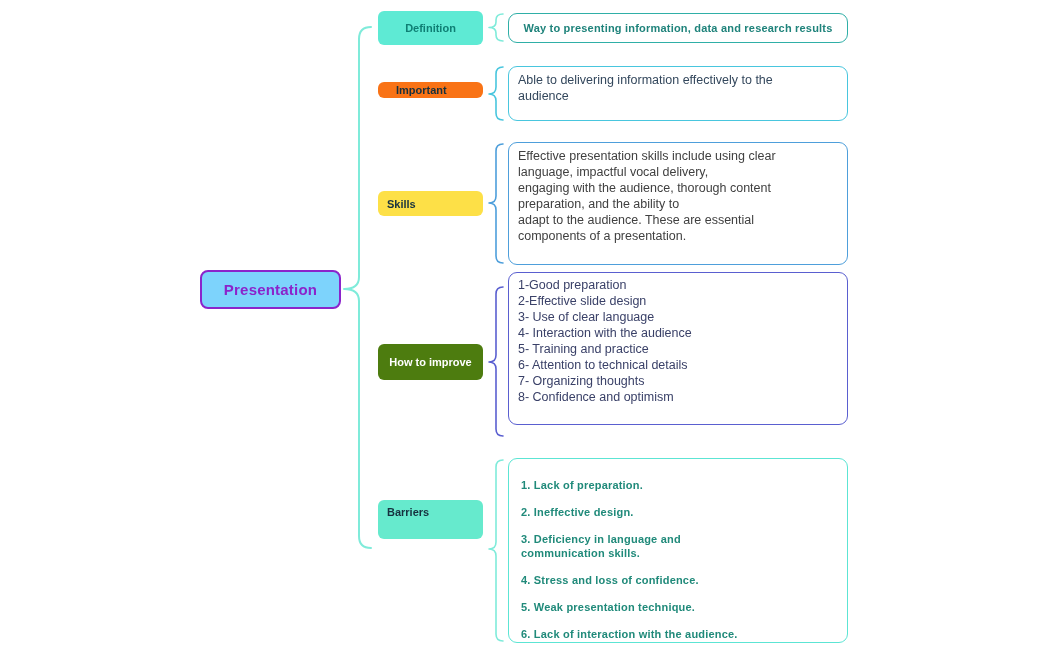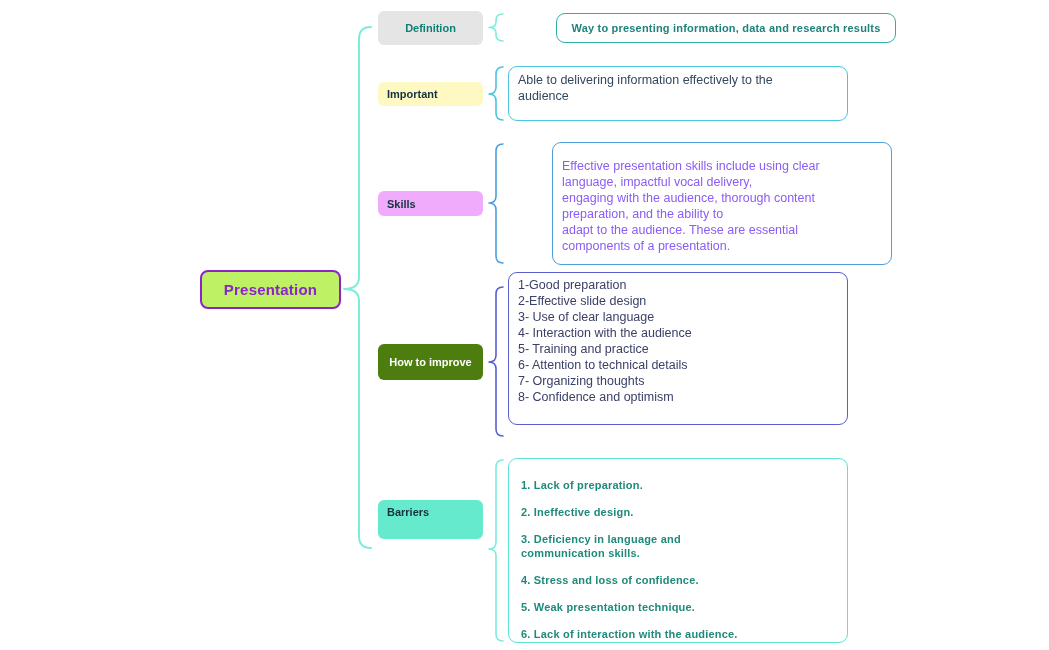--- a/index.html
+++ b/index.html
@@ -6,61 +6,61 @@
   .canvas {
     position:relative; width:1049px; height:650px; background:#ffffff;
     font-family:"Liberation Sans", sans-serif; overflow:hidden;
   }
   svg.connectors { position:absolute; left:0; top:0; width:1049px; height:650px; }
   svg.connectors path { fill:none; stroke-linecap:round; stroke-linejoin:round; }
 
   
   .root-node {
     position:absolute; left:200px; top:270px; width:141px; height:39px;
-    background:#bef264; border:2px solid #8B24CB; border-radius:8px;
+    background:#7dd3fc; border:2px solid #8B24CB; border-radius:8px;
     display:flex; align-items:center; justify-content:center;
     color:#8B24CB; font-size:15px; font-weight:700; letter-spacing:0.2px;
     box-sizing:border-box;
   }
 
   
   .node {
     position:absolute; left:378px; width:105px; box-sizing:border-box;
     border-radius:6px; display:flex; font-size:11px; font-weight:600;
   }
-  .node-definition { top:11px;  height:34px; background:#e5e5e5; color:#0F7F74;
+  .node-definition { top:11px;  height:34px; background:#5eead4; color:#0F7F74;
                      align-items:center; justify-content:center; }
-  .node-important  { top:82px;  height:24px; background:#fef9c3; color:#16313F;
-                     align-items:center; padding-left:9px; }
-  .node-skills     { top:191px; height:25px; background:#f0abfc; color:#16313F;
+  .node-important  { top:82px;  height:16px; background:#f97316; color:#16313F;
+                     align-items:center; padding-left:18px; }
+  .node-skills     { top:191px; height:25px; background:#fde047; color:#16313F;
                      align-items:center; padding-left:9px; }
   .node-howto      { top:344px; height:36px; background:#4d7c0f; color:#ffffff;
                      align-items:center; justify-content:center; }
   .node-barriers   { top:500px; height:39px; background:#66EACD; color:#16313F;
                      align-items:flex-start; padding:6px 0 0 9px; }
 
   
   .box {
     position:absolute; left:508px; width:340px; box-sizing:border-box;
     background:#ffffff; border-radius:9px;
   }
   .box-definition {
     top:13px; height:30px; border:1.5px solid #2FAFA7;
     display:flex; align-items:center; justify-content:center;
-    color:#1F837B; font-size:11px; font-weight:600; letter-spacing:0.2px;margin-left:48px;
+    color:#1F837B; font-size:11px; font-weight:600; letter-spacing:0.2px;
   }
   .box-important {
     top:66px; height:55px; border:1.5px solid #49C6DE;
     padding:5px 9px; color:#33475C; font-size:12.5px; line-height:16px;
     font-weight:500; white-space:pre-line;
   }
   .box-skills {
     top:142px; height:123px; border:1.5px solid #4E9FDB;
-    padding:15px 9px; color:#8b5cf6; font-size:12.5px; line-height:16px;
-    font-weight:500; white-space:pre-line;margin-left:44px;
+    padding:5px 9px; color:#404040; font-size:12.5px; line-height:16px;
+    font-weight:500; white-space:pre-line;
   }
   .box-howto {
     top:272px; height:153px; border:1.5px solid #5A5FD0;
     padding:4px 9px; color:#3A4168; font-size:12.5px; line-height:16px;
     font-weight:500; white-space:pre-line;
   }
   .box-barriers {
     top:458px; height:185px; border:1.5px solid #5CE5D4;
     padding:19px 12px 0 12px; color:#208A7A; font-size:11px; font-weight:600;
   }

